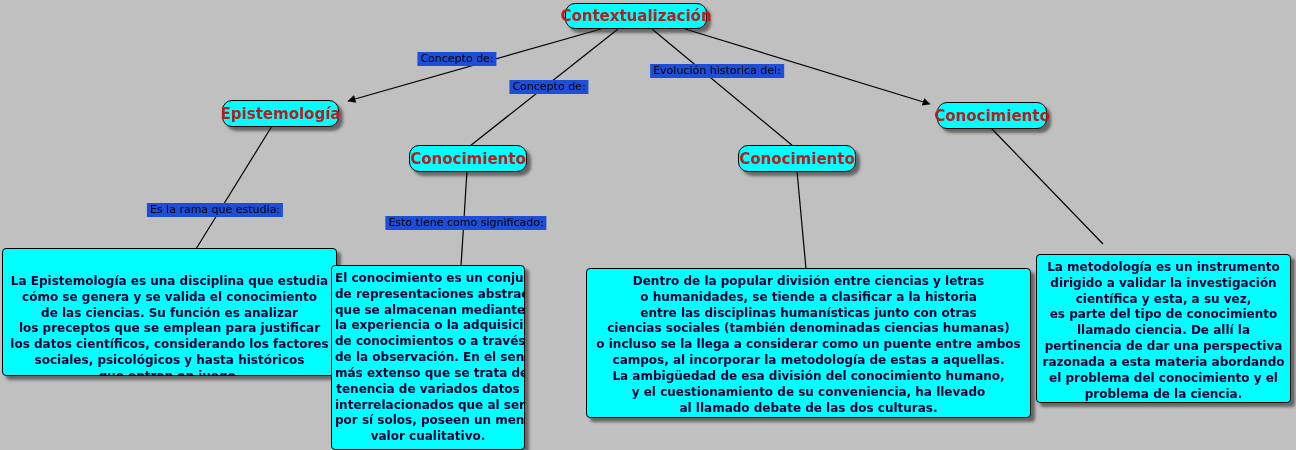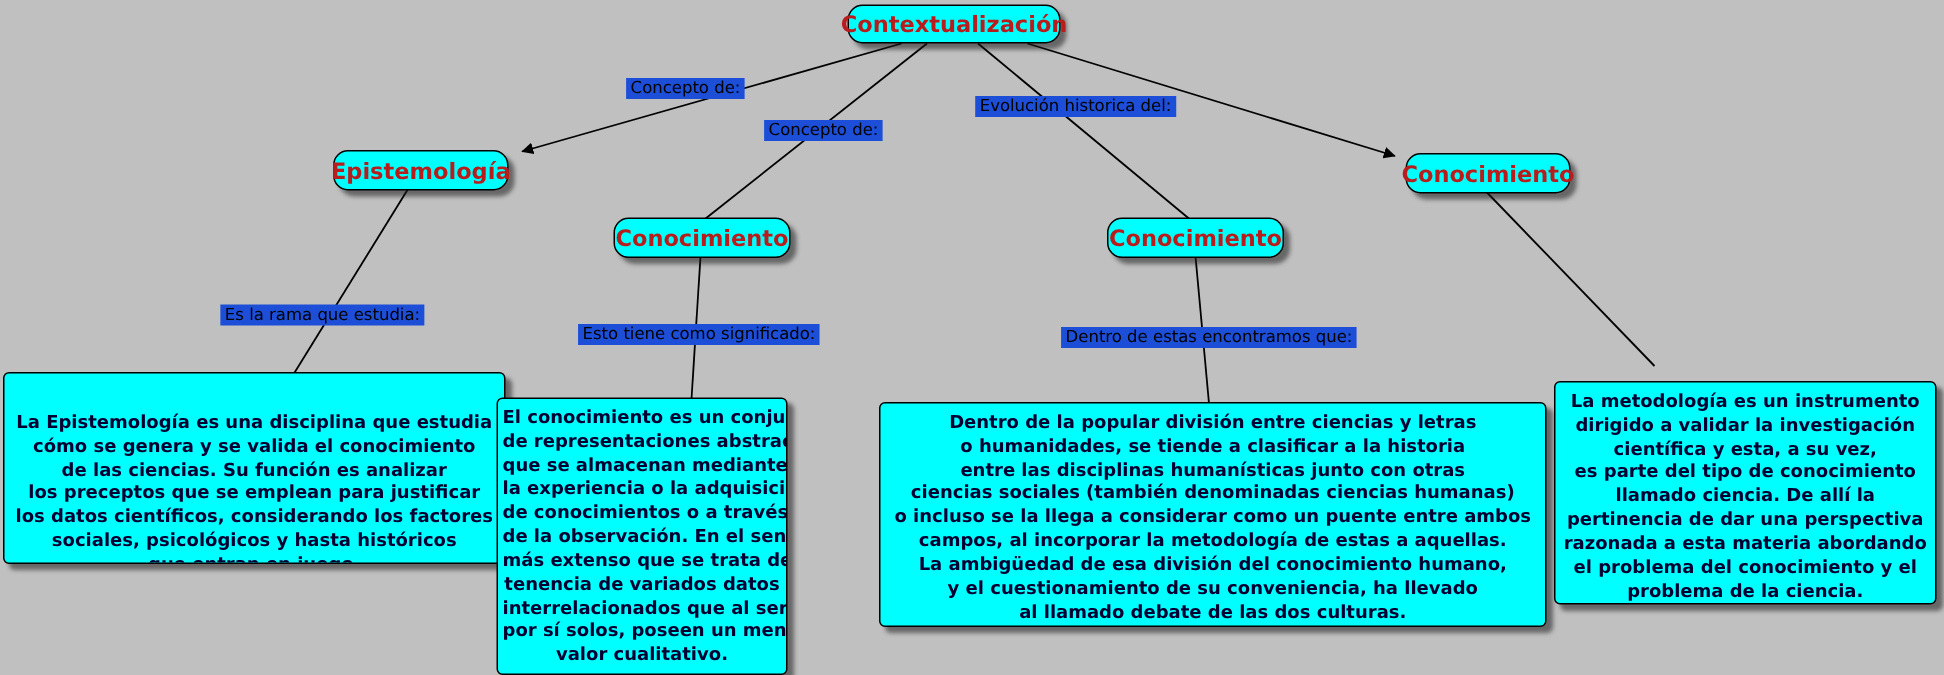--- a/index.html
+++ b/index.html
@@ -84,21 +84,20 @@
 
   <div class="link-label" style="left:549px; top:80px;">Concepto de:</div>
 
   <div class="link-label" style="left:717px; top:64px;">Evolución historica del:</div>
 
 
   <div class="link-label" style="left:215px; top:203px;">Es la rama que estudia:</div>
 
   <div class="link-label" style="left:456px; top:216px;margin-left:10px;">Esto tiene como significado:</div>
 
-  <div class="link-label" style="left:806px; top:218px;">Dentro de estas encontramos que:</div>
 
 
   <div class="node" style="left:565px; top:3px; width:142px; height:26px;">Contextualización</div>
 
   <div class="node" style="left:222px; top:100px; width:117px; height:27px;">Epistemología</div>
 
   <div class="node" style="left:409px; top:145px; width:118px; height:27px;">Conocimiento</div>
 
   <div class="node" style="left:738px; top:145px; width:118px; height:27px;">Conocimiento</div>
 

